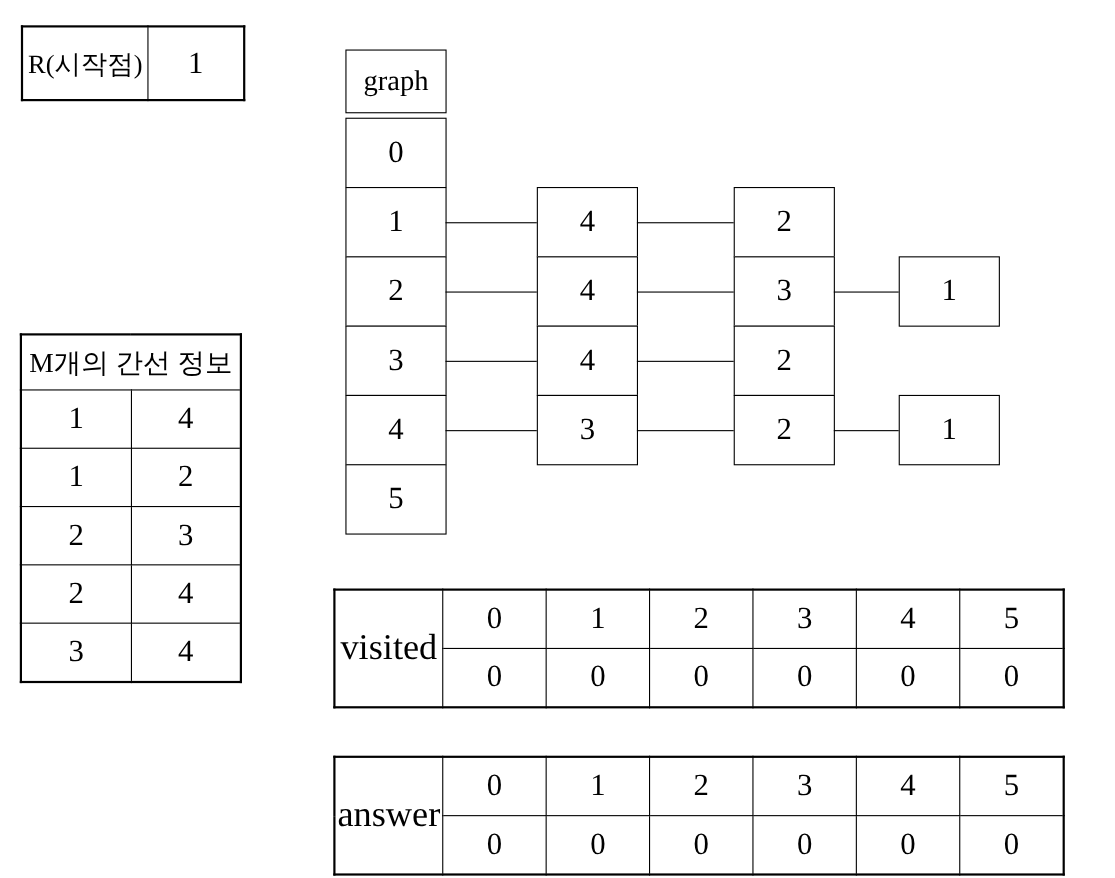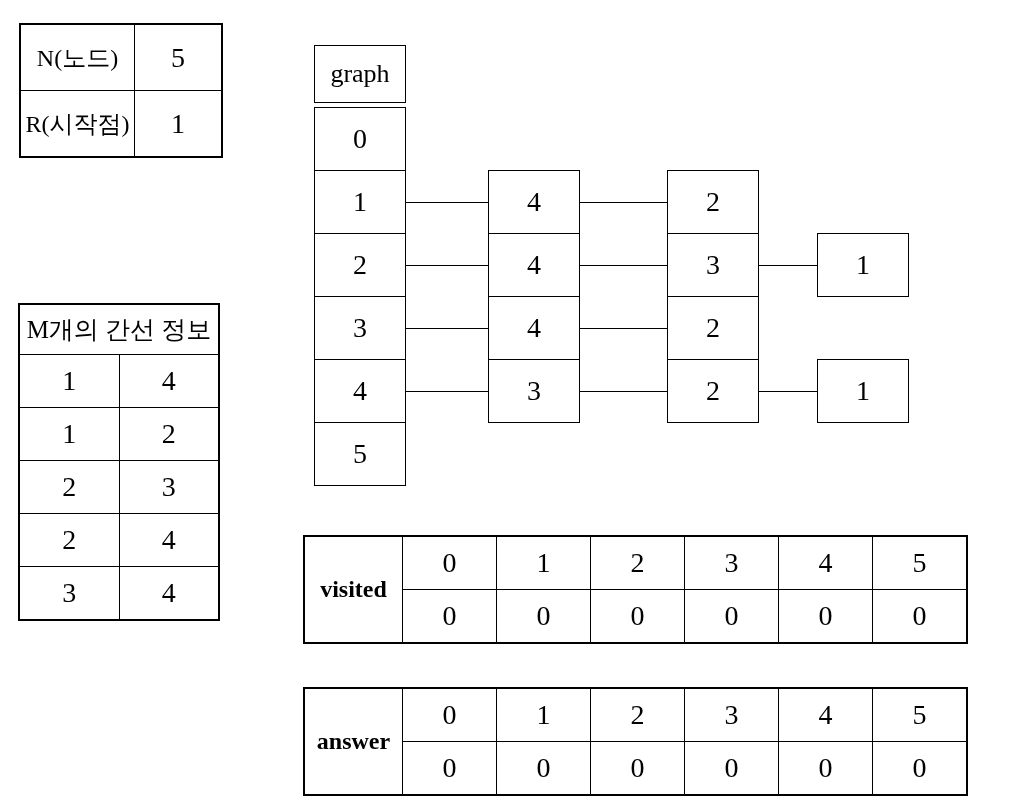--- a/index.html
+++ b/index.html
@@ -32,21 +32,21 @@
   #params-table { left: 19px; top: 23px; width: 203px; }
   #params-table td { height: 65px; }
   #params-table td.kv-label { width: 113px; font-size: 24px; }
   #params-table td.kv-value { width: 86px; }
   
   #edges-table { left: 18px; top: 303px; width: 202px; }
   #edges-table th { height: 49px; font-size: 25px; }
   #edges-table td { height: 52px; width: 100px; }
   
   .arr-table td { height: 52px; }
-  .arr-table td.arr-label { width: 97px; font-size: 24px; font-weight: bold; }
+  .arr-table td.arr-label { width: 97px; font-size: 33px; }
   .arr-table td.arr-cell { width: 93px; }
   #visited-table { left: 303px; top: 535px; width: 663px; }
   #answer-table  { left: 303px; top: 687px; width: 663px; }
   
   #adjacency { position: absolute; inset: 0; }
   .box {
     position: absolute;
     box-sizing: border-box;
     border: 1px solid #000;
     background: #fff;
@@ -58,24 +58,20 @@
   .box.hdr { font-size: 26px; }
   .link { position: absolute; height: 1px; background: #000; }
 </style>
 </head>
 <body>
 
 <div id="canvas">
 
   <table class="tbl" id="params-table">
     <tbody id="params-body">
-        <tr>
-          <td class="kv-label">N(노드)</td>
-          <td class="kv-value">5</td>
-        </tr>
         <tr>
           <td class="kv-label">R(시작점)</td>
           <td class="kv-value">1</td>
         </tr>
       </tbody>
   </table>
 
   <table class="tbl" id="edges-table">
     <thead>
       <tr>

